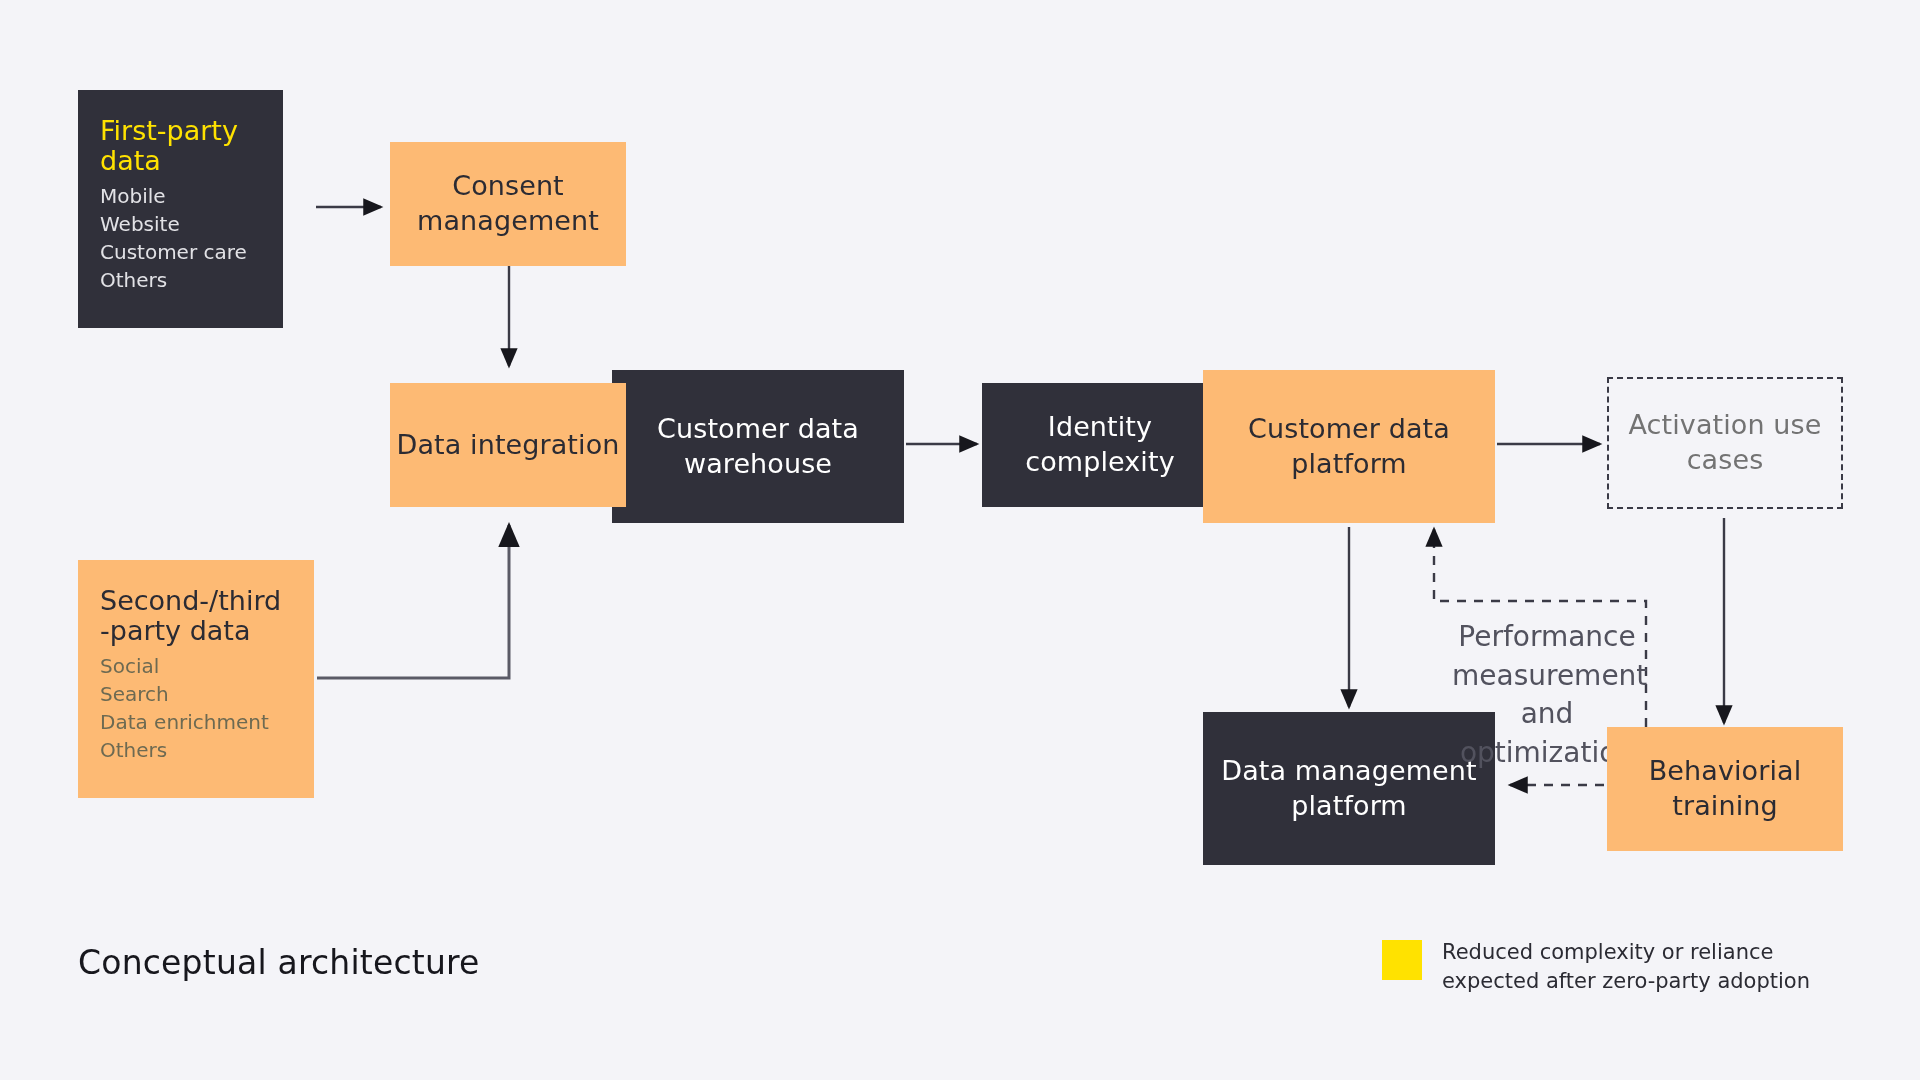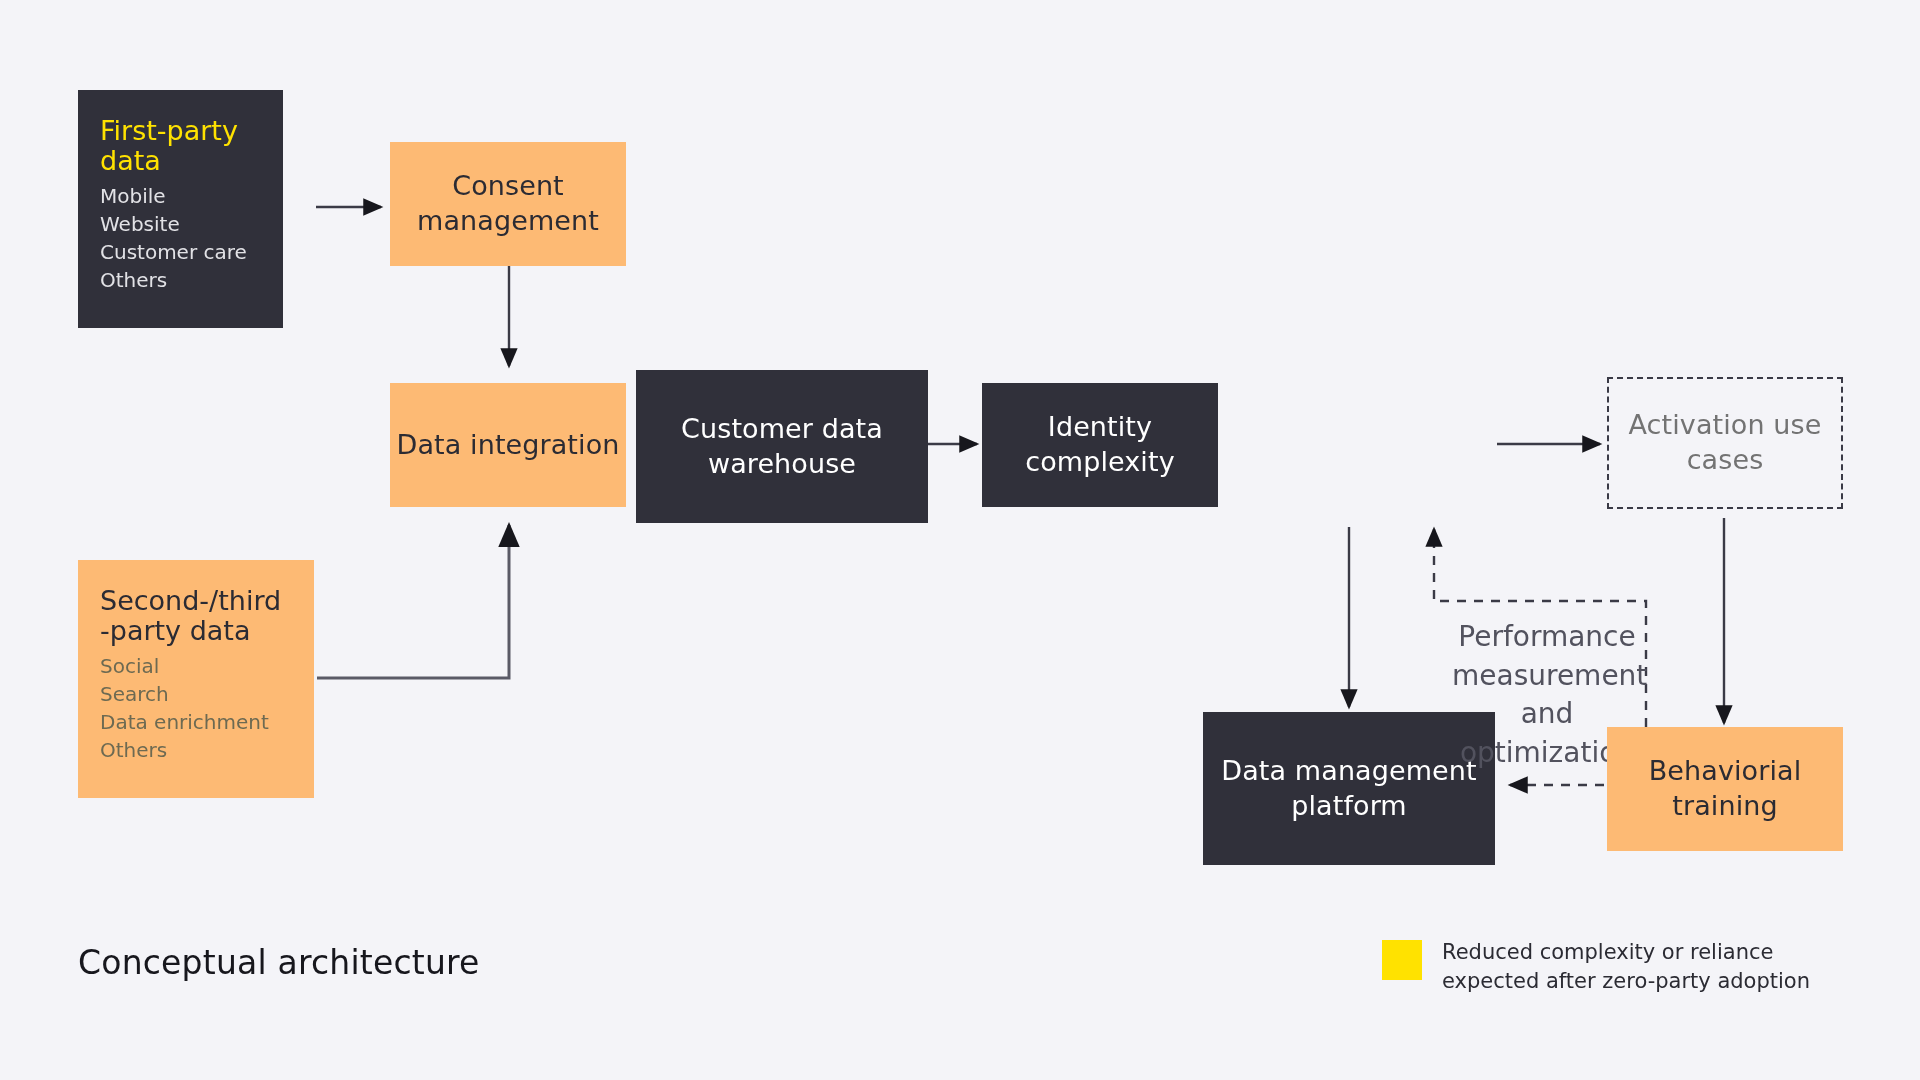--- a/index.html
+++ b/index.html
@@ -190,32 +190,35 @@
       <li>Search</li>
       <li>Data enrichment</li>
       <li>Others</li>
     </ul>
   </div>
 
   <div class="node yellow" style="left:390px; top:142px; width:236px; height:124px;">
     <div class="title">Consent management</div>
   </div>
 
-  <div class="node dark" style="left:636px; top:370px; width:292px; height:153px; z-index:1;">
+  <div class="node dark" style="left:612px; top:370px; width:292px; height:153px; z-index:1;">
     <div class="title">Customer data warehouse</div>
   </div>
 
   <div class="node yellow" style="left:390px; top:383px; width:236px; height:124px; z-index:2;">
     <div class="title">Data integration</div>
   </div>
 
   <div class="node dark" style="left:982px; top:383px; width:236px; height:124px; z-index:1;">
     <div class="title">Identity complexity</div>
   </div>
 
+  <div class="node yellow" style="left:1203px; top:370px; width:292px; height:153px; z-index:2;">
+    <div class="title">Customer data platform</div>
+  </div>
 
   <div class="node dashed" style="left:1607px; top:377px; width:236px; height:132px;">
     <div class="title">Activation use cases</div>
   </div>
 
   <div class="node dark" style="left:1203px; top:712px; width:292px; height:153px;">
     <div class="title">Data management platform</div>
   </div>
 
   <div class="node yellow" style="left:1607px; top:727px; width:236px; height:124px; z-index:2;">

